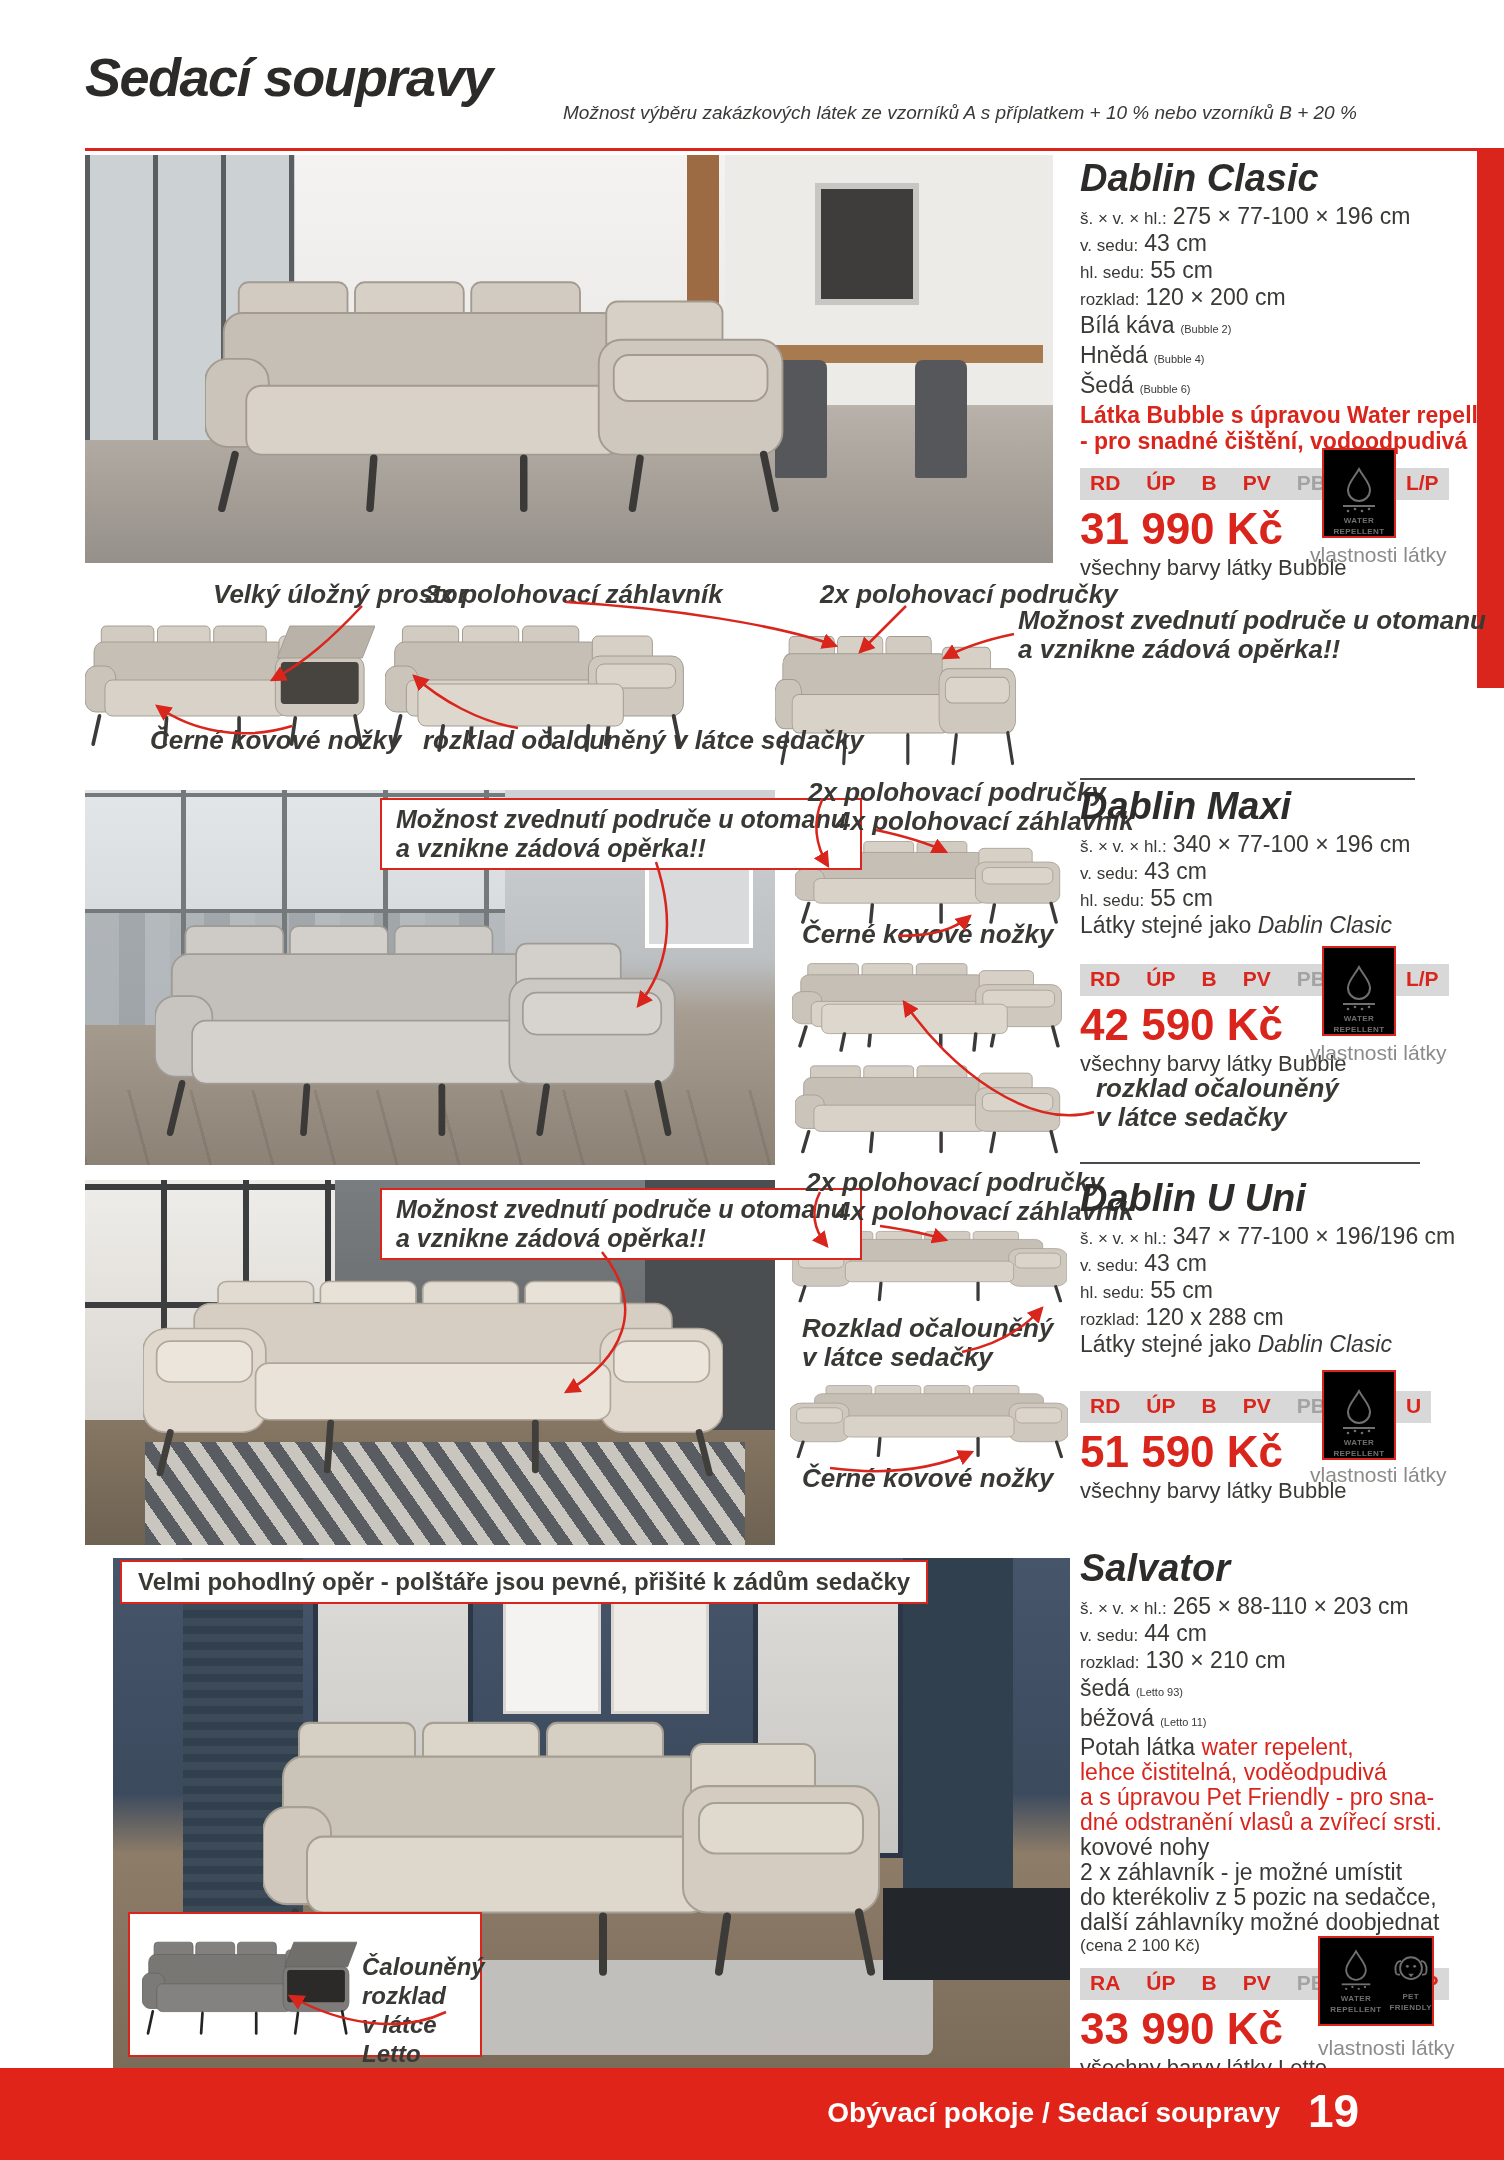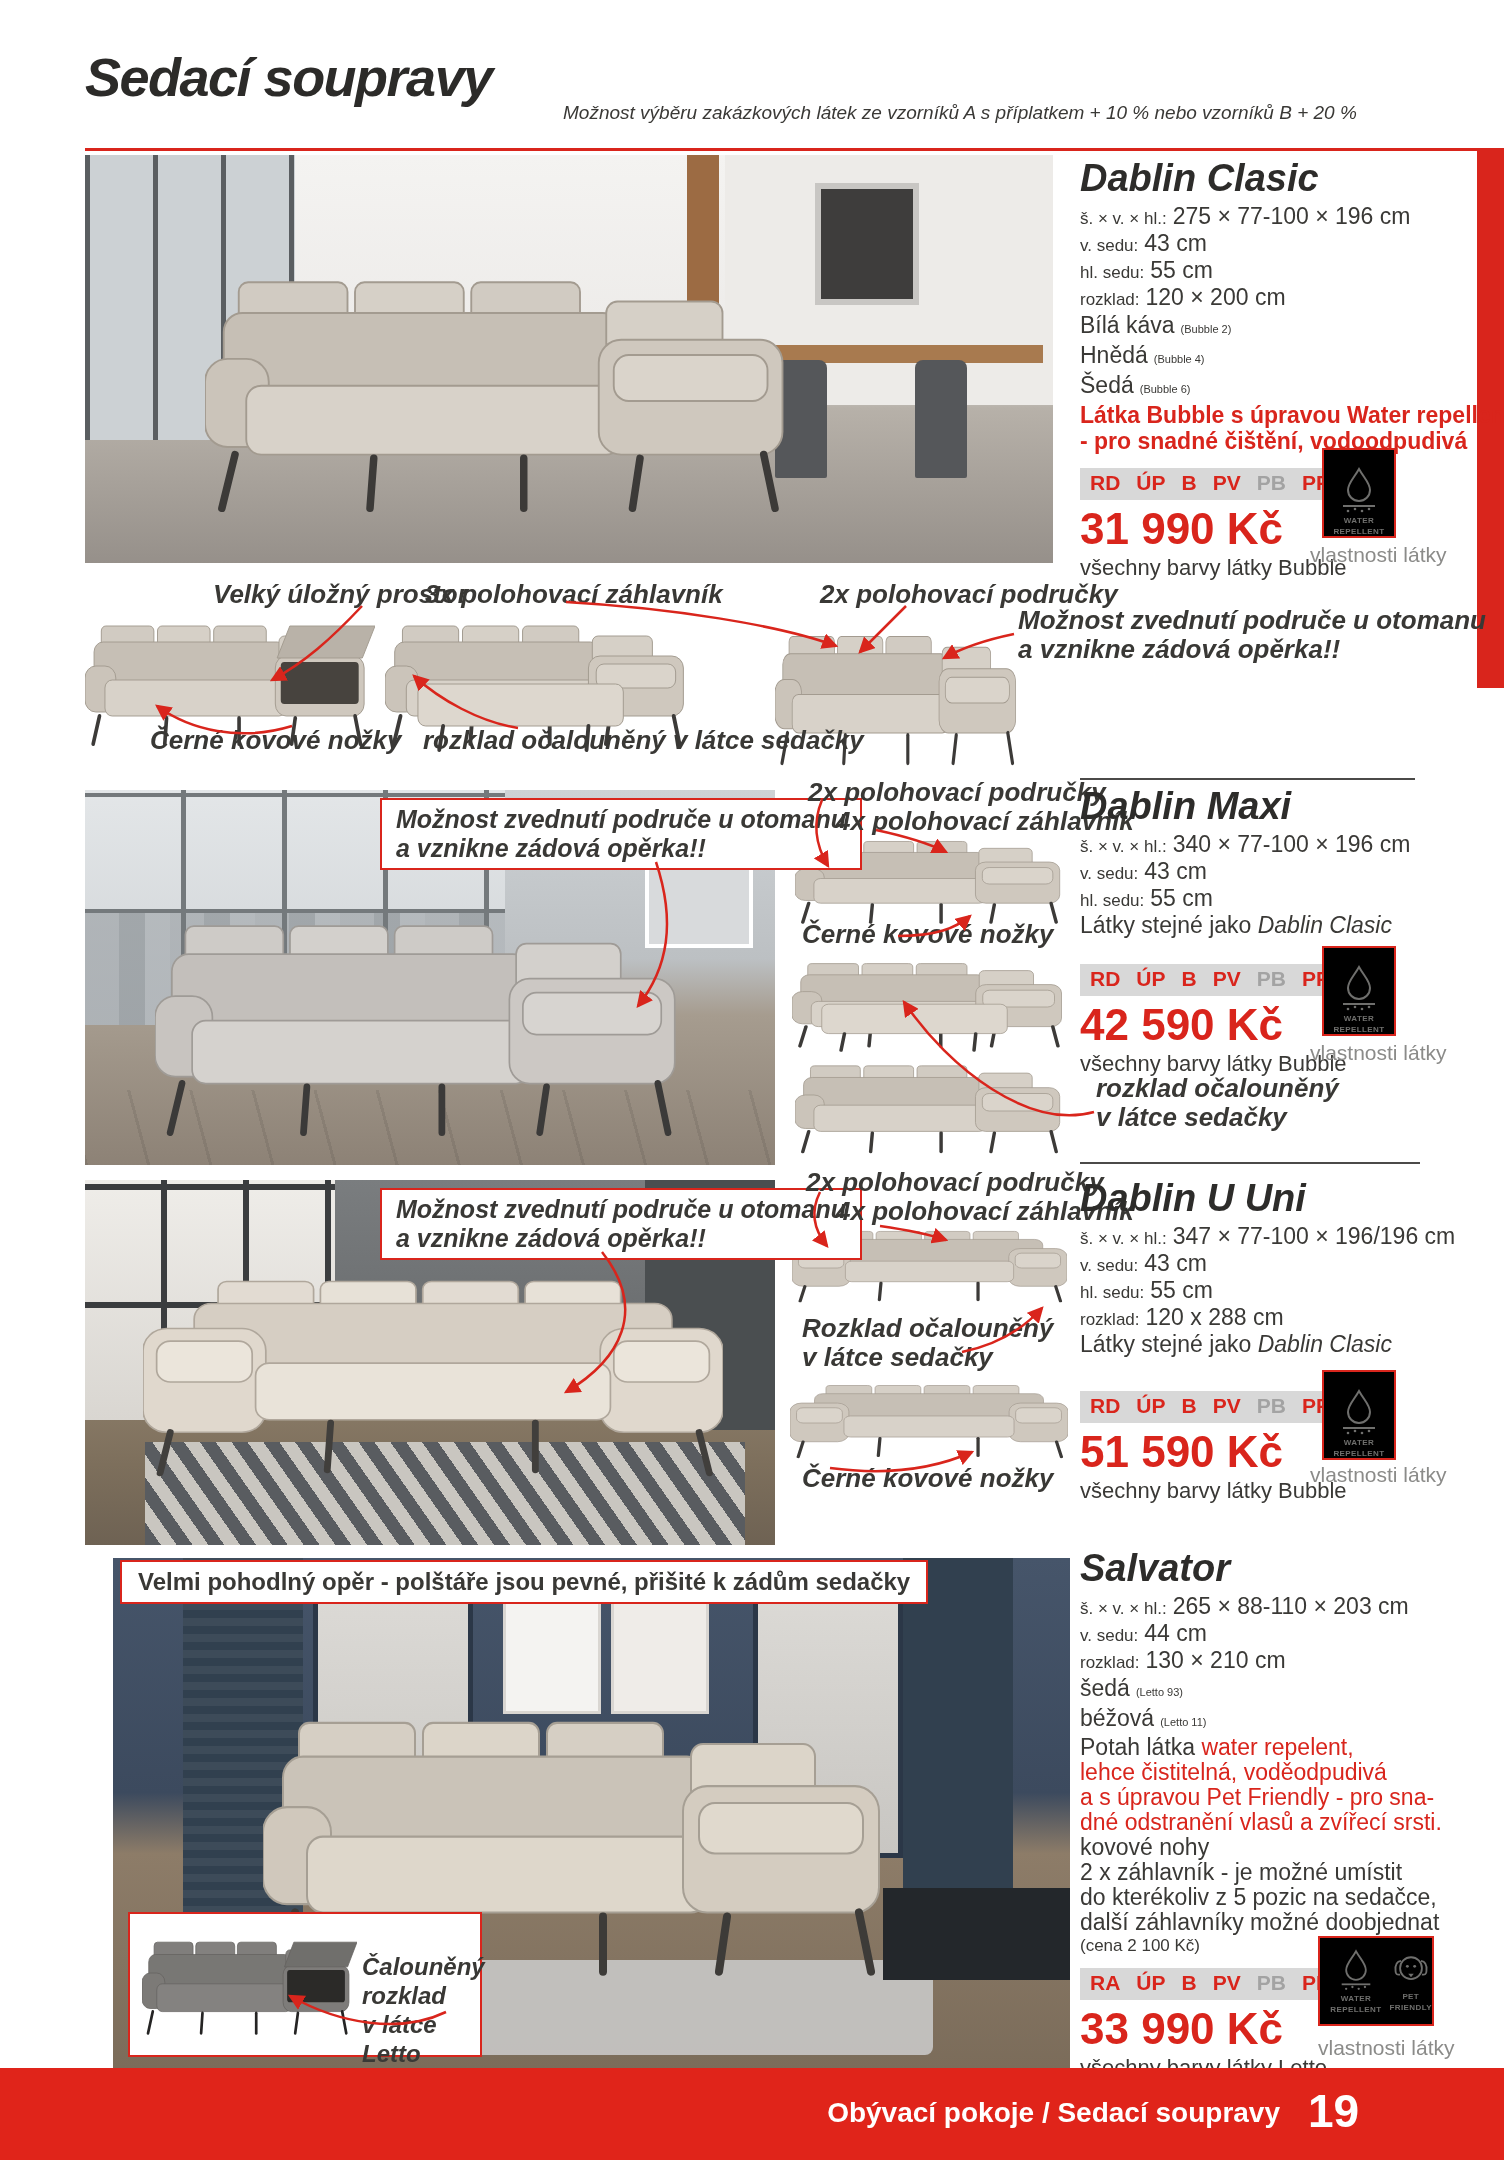--- a/index.html
+++ b/index.html
@@ -32,21 +32,21 @@
   .pname{font-style:italic;font-weight:bold;font-size:38px;line-height:40px;color:#2d2c2a;margin-bottom:6px;white-space:nowrap;}
   .row{line-height:25px;white-space:nowrap;}
   .lab{font-size:17px;margin-right:6px;}
   .val{font-size:23px;}
   .crow{line-height:26px;white-space:nowrap;}
   .cname{font-size:23px;}
   .ccode{font-size:11px;margin-left:6px;}
   .rednote{color:#d9251c;font-size:23px;font-weight:bold;line-height:26px;white-space:nowrap;}
   .fabricline{font-size:23px;line-height:25px;white-space:nowrap;}
   .fabricline .it{font-style:italic;}
-  .badges{display:inline-flex;gap:16px;background:#d8d8d8;padding:3px 10px 5px;font-weight:bold;
+  .badges{display:inline-flex;gap:26px;background:#d8d8d8;padding:3px 10px 5px;font-weight:bold;
           font-size:21px;color:#d9251c;margin-top:14px;white-space:nowrap;}
   .badges .muted{color:#a3a3a3;}
   .price{color:#d9251c;font-weight:bold;font-size:44px;line-height:50px;margin-top:4px;}
   .pnote{font-size:22px;line-height:24px;margin-top:2px;}
   .desc{font-size:23px;line-height:25px;white-space:nowrap;}
   .desc .red{color:#d9251c;}
   .small{font-size:17px;line-height:21px;}
 
   
   .ann{position:absolute;font-style:italic;font-weight:600;font-size:26px;color:#393835;

